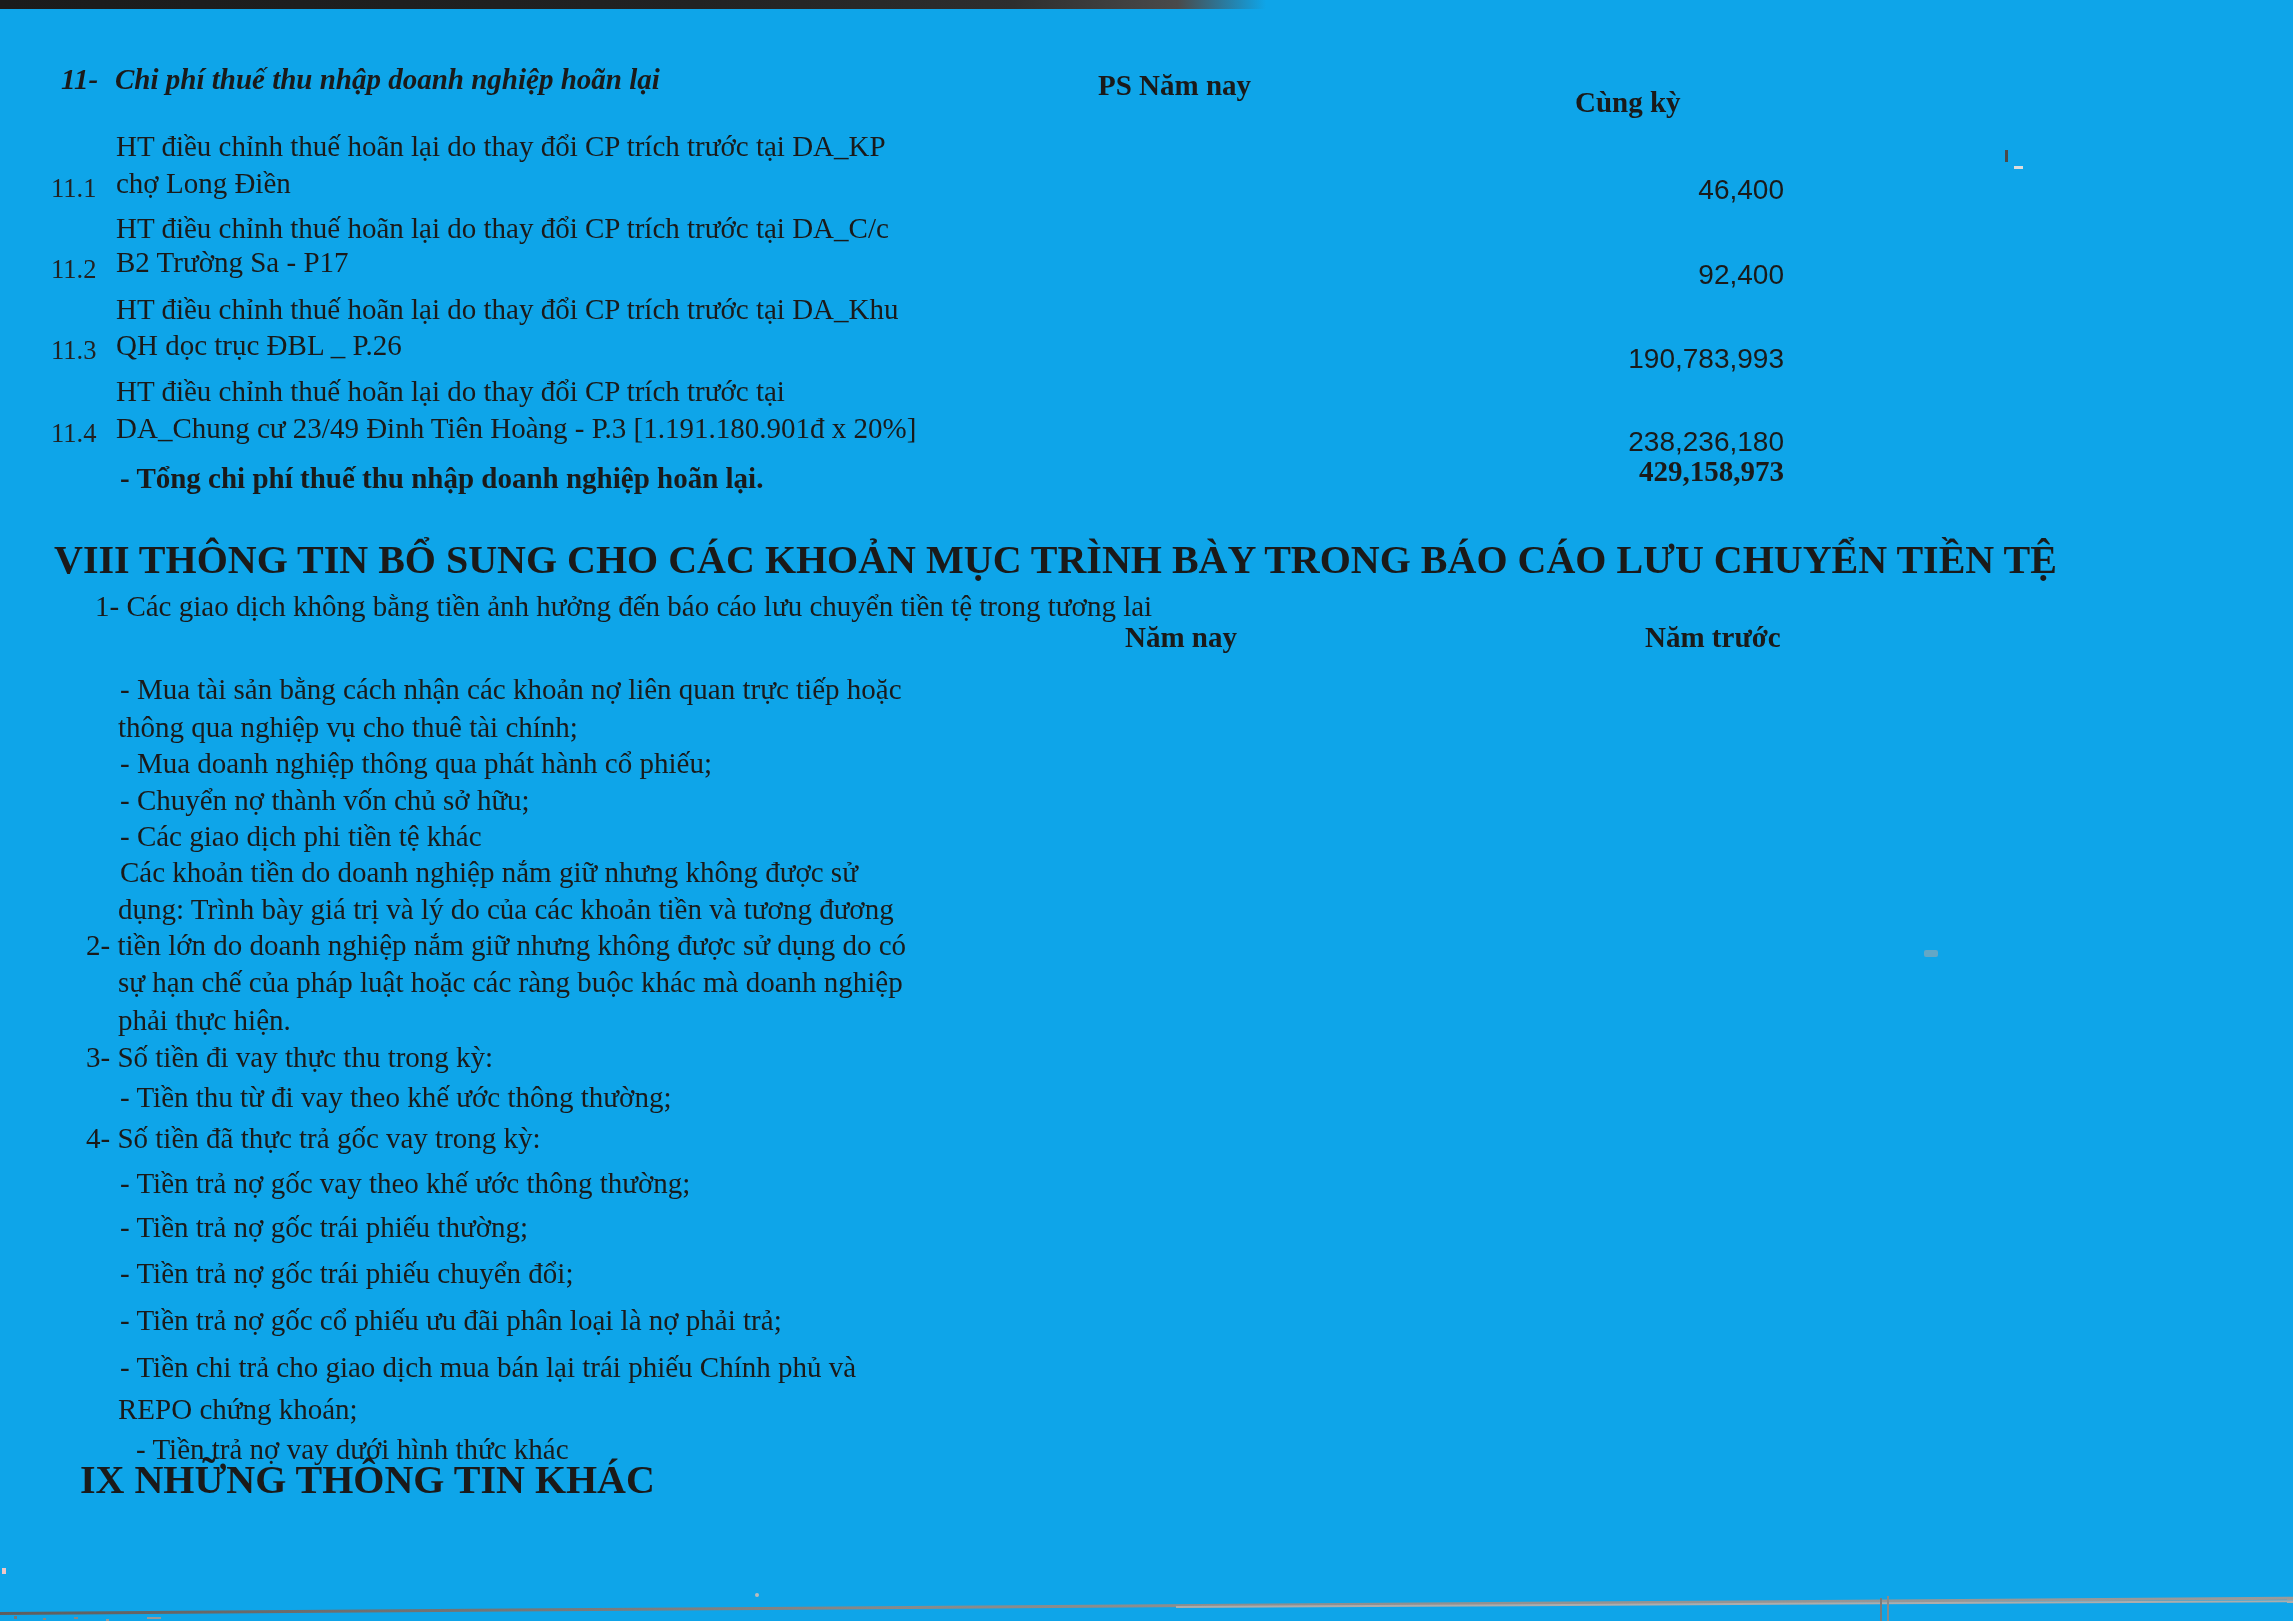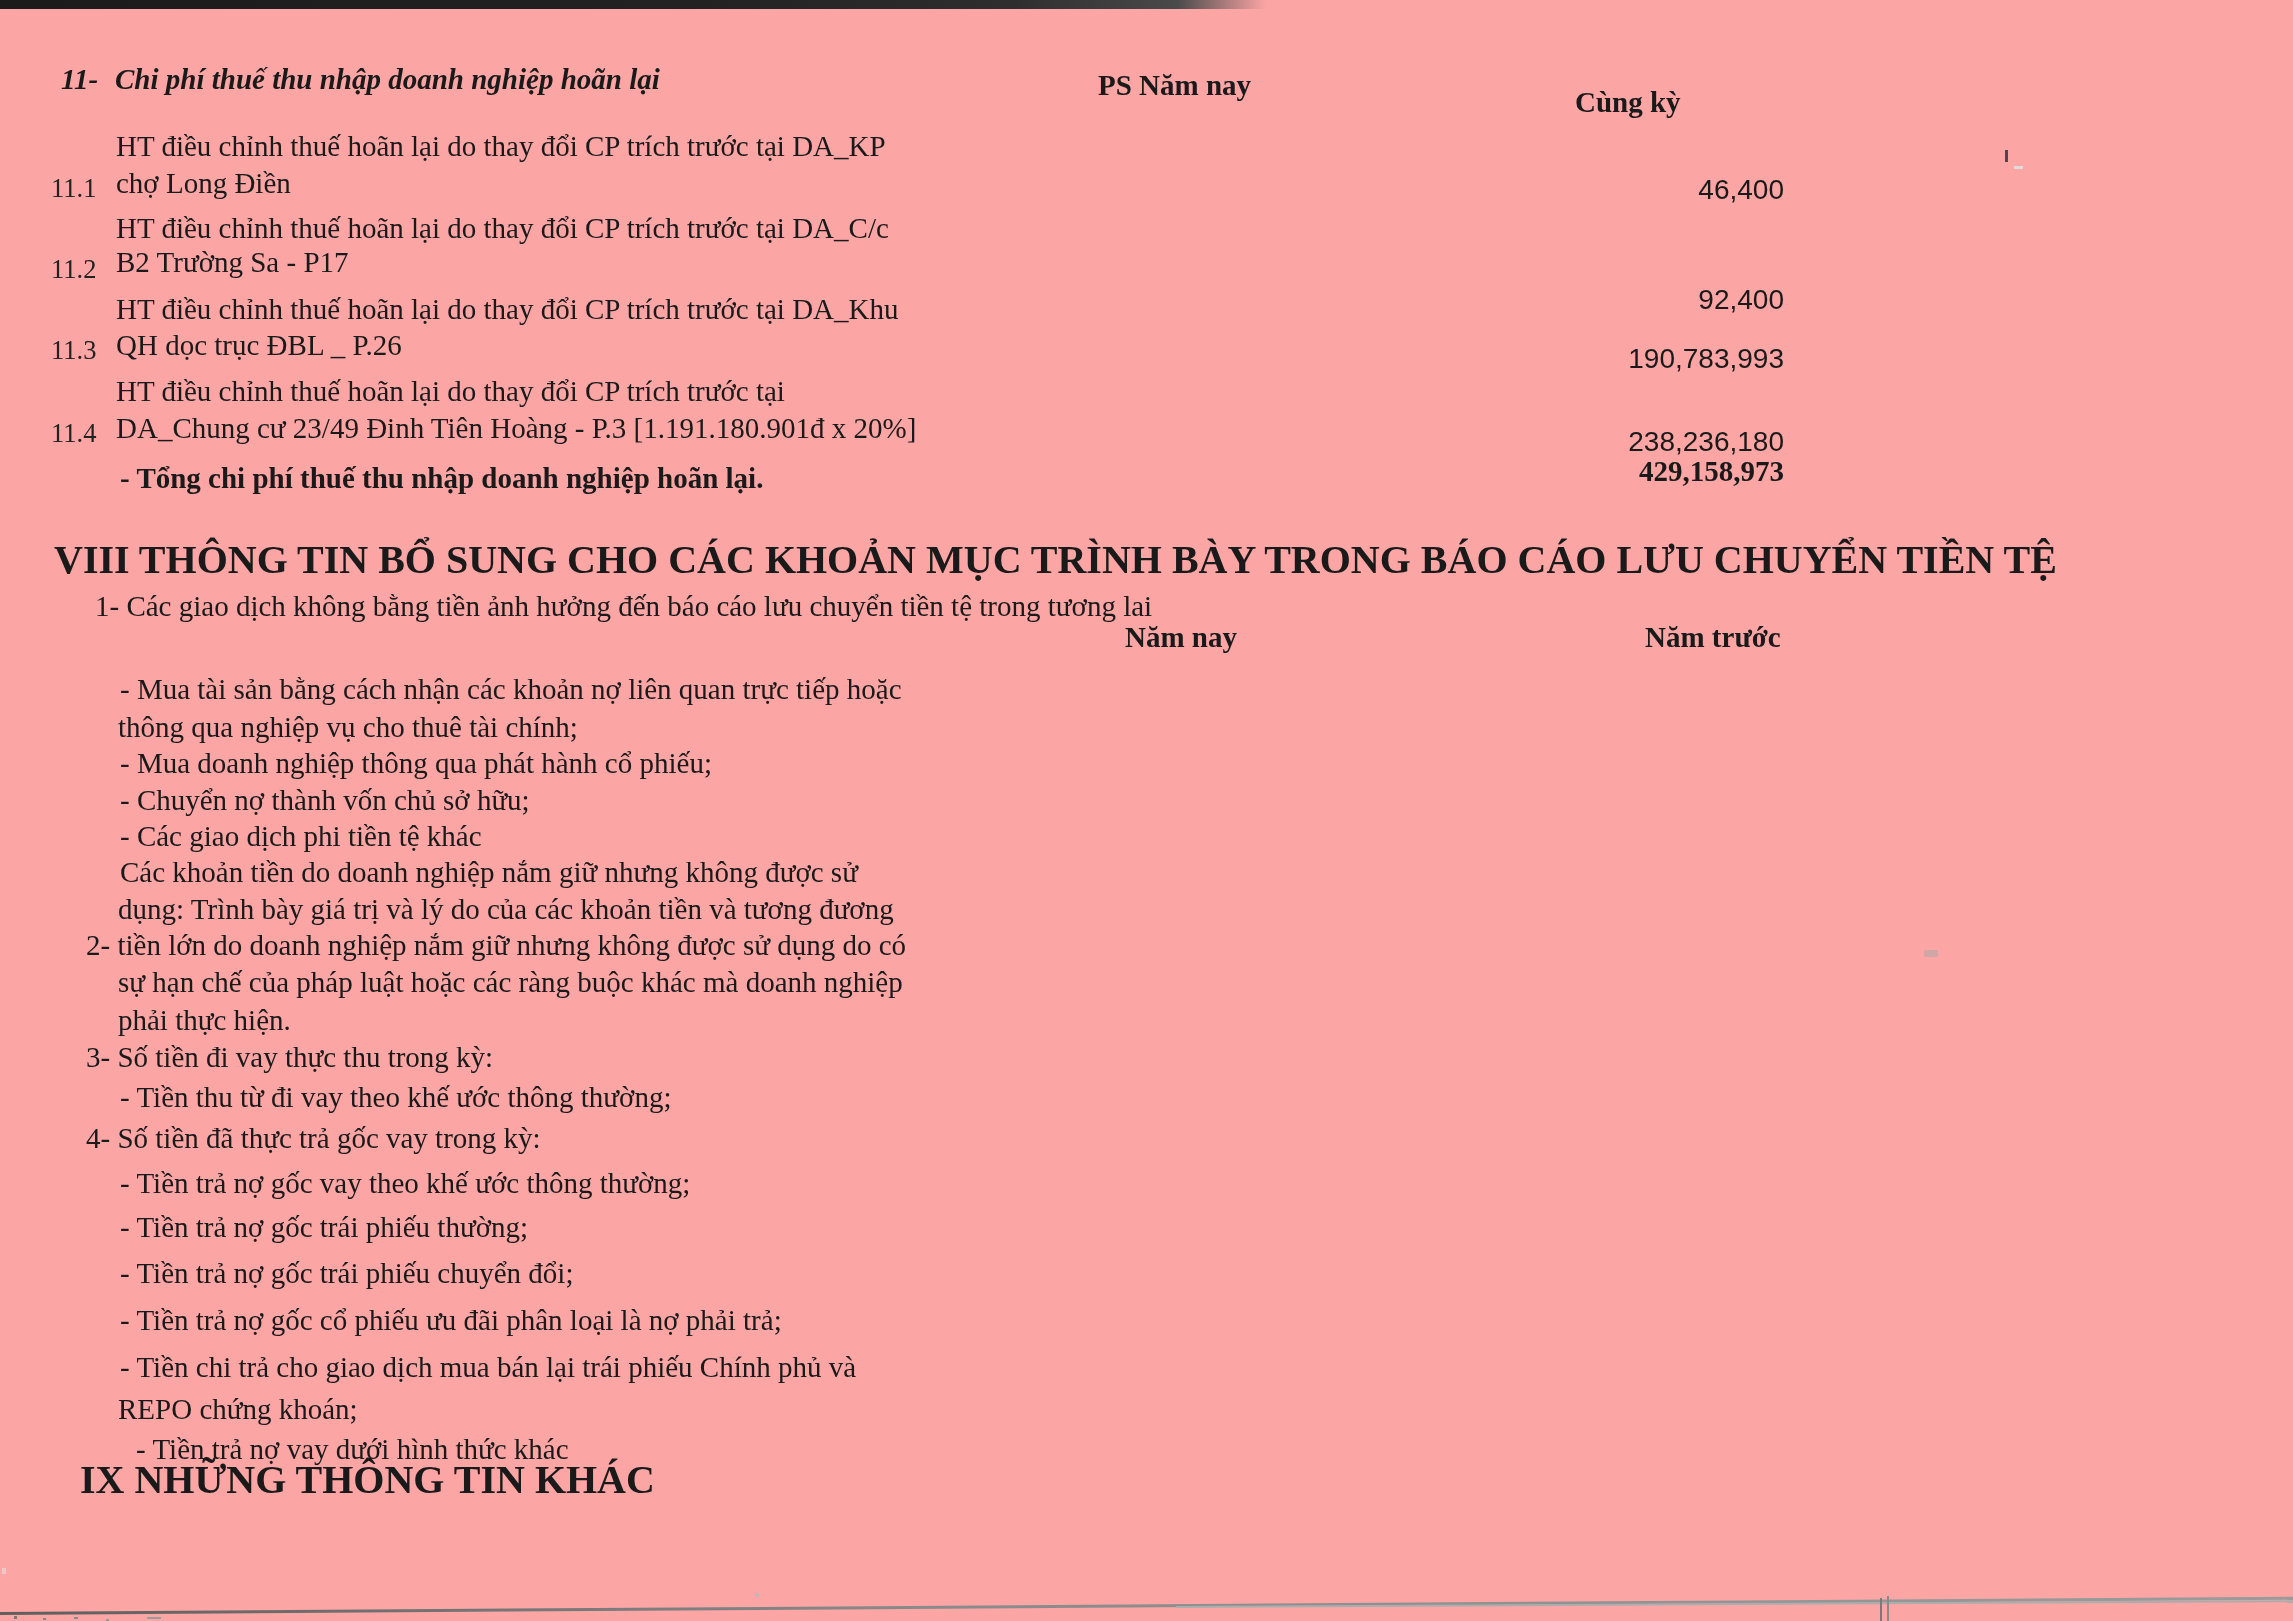--- a/index.html
+++ b/index.html
@@ -1,17 +1,17 @@
 <!DOCTYPE html>
 <html><head>
 <meta charset="utf-8">
 <style>
   html,body{margin:0;padding:0;background:#e8e8e8;}
   .page{
-    position:relative;width:2294px;height:1621px;background:#fca5a5;
+    position:relative;width:2294px;height:1621px;background:#0ea5e9;
     overflow:hidden;font-family:"Liberation Serif",serif;color:#1a1a1a;
   }
   .t{position:absolute;white-space:nowrap;font-size:29px;line-height:1.15;}
   .b{font-weight:700;}
   .it{font-style:italic;}
   .big{font-size:40px;}
   .rn{font-size:26.5px;color:#222;}
   .sans{font-family:Liberation Sans, sans-serif;font-size:28px;}
   .val{left:1470px;width:314px;text-align:right;}
   
@@ -63,21 +63,21 @@
   <div class="t b" style="left:1575px;top:86px;">Cùng kỳ</div>
 
   <div class="t" style="left:116px;top:130px;">HT điều chỉnh thuế hoãn lại do thay đổi CP trích trước tại DA_KP</div>
   <div class="t rn" style="left:51px;top:173px;">11.1</div>
   <div class="t" style="left:116px;top:167px;">chợ Long Điền</div>
   <div class="t sans val" style="top:174px;">46,400</div>
 
   <div class="t" style="left:116px;top:212px;">HT điều chỉnh thuế hoãn lại do thay đổi CP trích trước tại DA_C/c</div>
   <div class="t rn" style="left:51px;top:254px;text-align:right;">11.2</div>
   <div class="t" style="left:116px;top:246px;">B2 Trường Sa - P17</div>
-  <div class="t sans val" style="top:259px;margin-top:25px;">92,400</div>
+  <div class="t sans val" style="top:259px;">92,400</div>
 
   <div class="t" style="left:116px;top:293px;">HT điều chỉnh thuế hoãn lại do thay đổi CP trích trước tại DA_Khu</div>
   <div class="t rn" style="left:51px;top:335px;">11.3</div>
   <div class="t" style="left:116px;top:329px;">QH dọc trục ĐBL _ P.26</div>
   <div class="t sans val" style="top:343px;">190,783,993</div>
 
   <div class="t" style="left:116px;top:375px;">HT điều chỉnh thuế hoãn lại do thay đổi CP trích trước tại</div>
   <div class="t rn" style="left:51px;top:418px;">11.4</div>
   <div class="t" style="left:116px;top:412px;">DA_Chung cư 23/49 Đinh Tiên Hoàng - P.3 [1.191.180.901đ x 20%]</div>
   <div class="t sans val" style="top:426px;">238,236,180</div>

